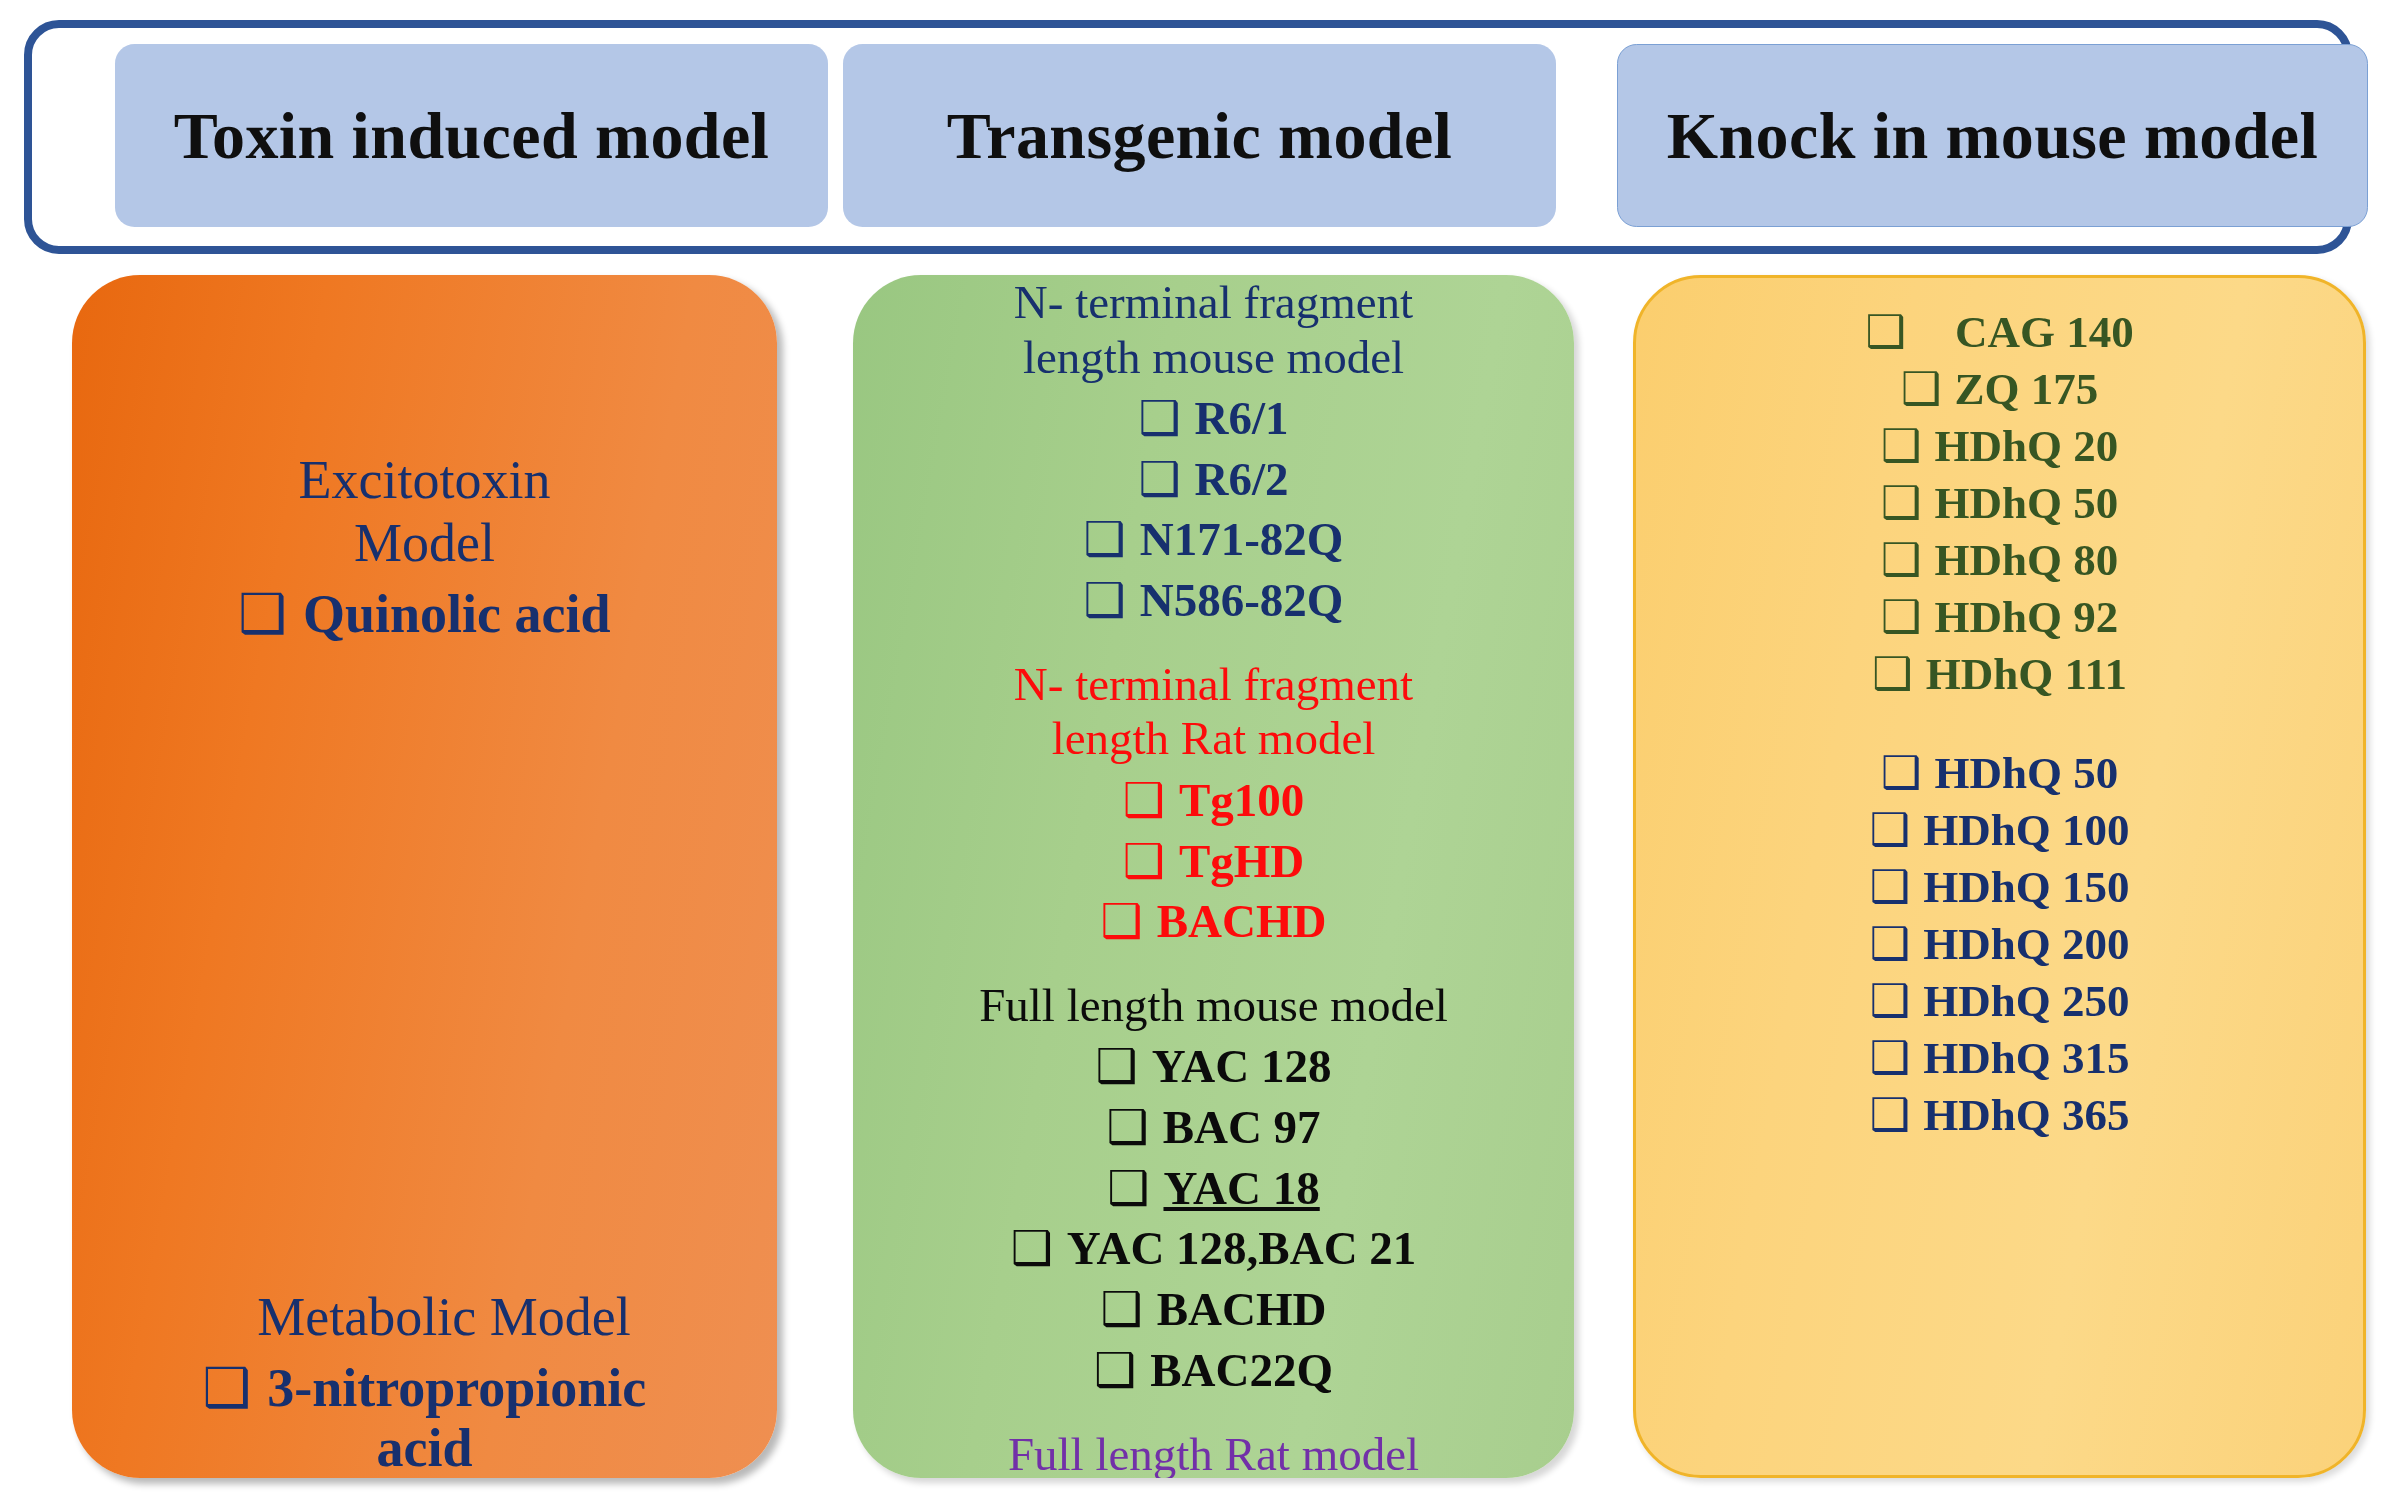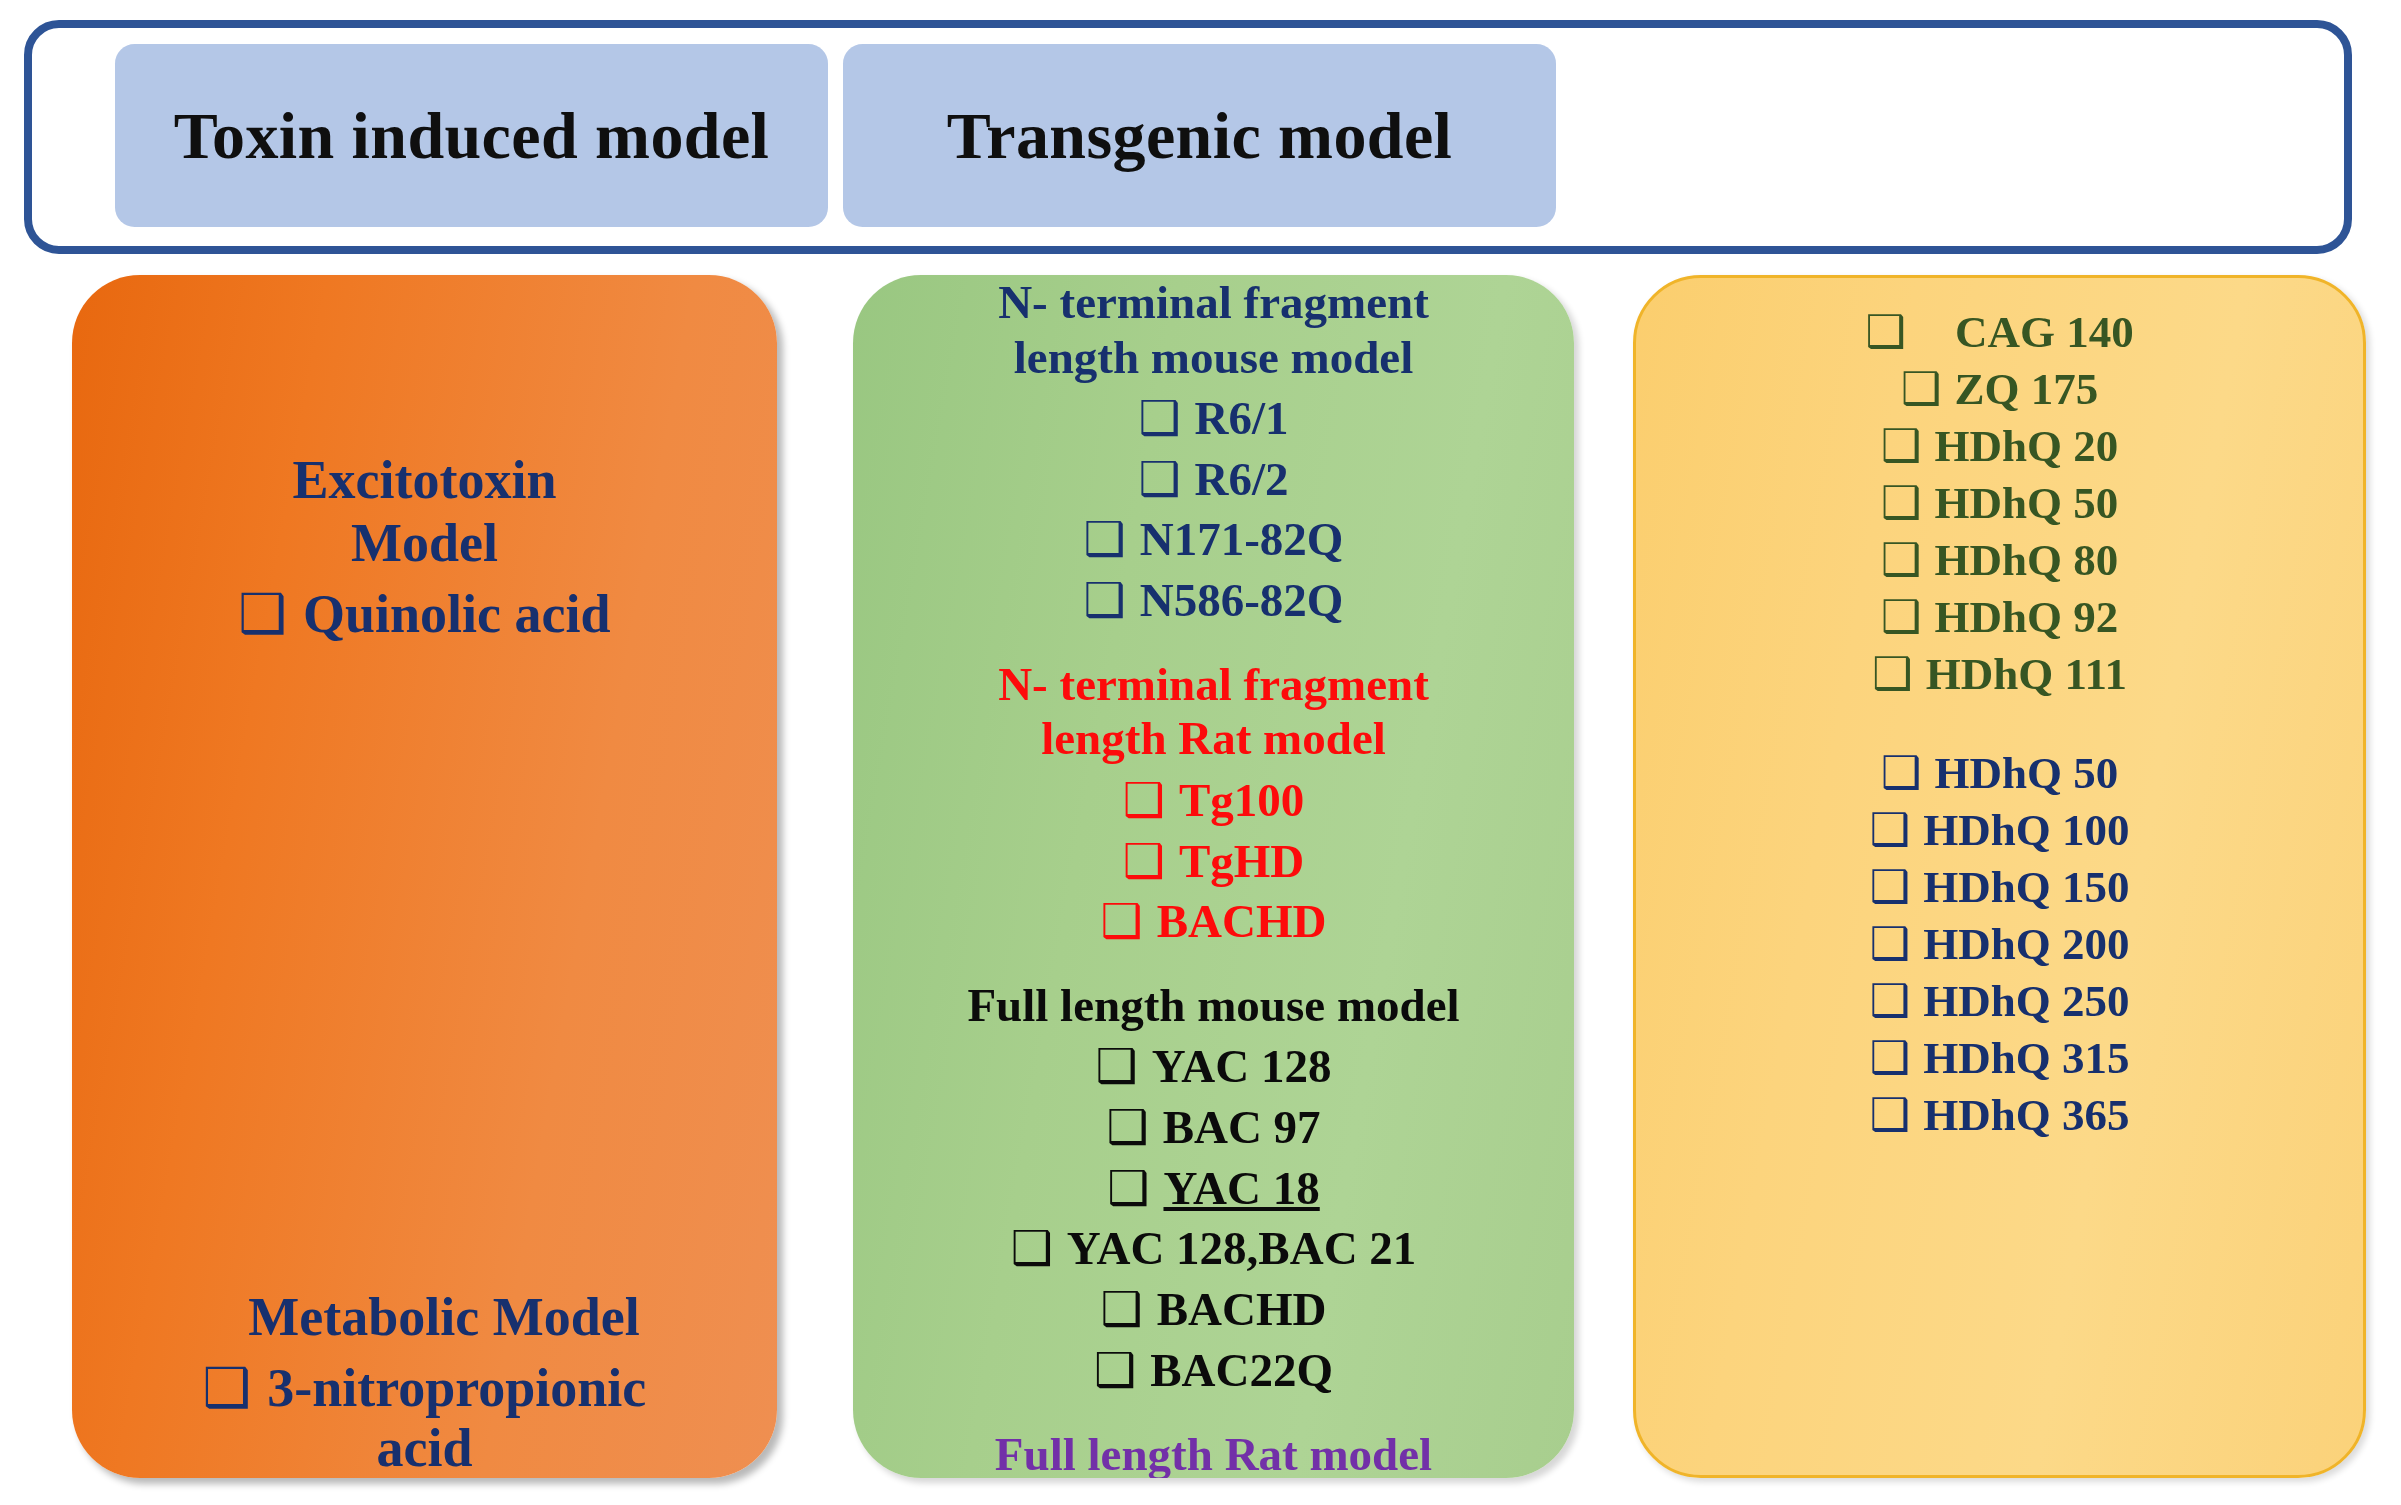--- a/index.html
+++ b/index.html
@@ -49,21 +49,21 @@
   #panel-knockin{
     left:1633px;width:733px;
     background:linear-gradient(100deg,#fbce6e 0%,#fcd47d 30%,#fcd988 65%,#fbd27a 100%);
     border:3px solid #f0b429;
     box-shadow:3.8px 3.8px 6.8px rgba(0,0,0,.14);
   }
 
   
   .blk{width:100%;text-align:center;}
   .heading{
-    font-weight:700;line-height:1.16;white-space:pre-line;
+    font-weight:400;line-height:1.16;white-space:pre-line;
     font-family:"Liberation Serif","DejaVu Serif",serif;
   }
   .bullet-line{
     display:flex;align-items:center;justify-content:center;
     line-height:1.1;white-space:nowrap;
   }
   .bullet-glyph{
     display:inline-block;margin-right:.30em;
     font-family:"DejaVu Sans",sans-serif;
     transform:translateY(-0.02em);
@@ -99,20 +99,23 @@
 
 <div id="outer-frame"></div>
 
 <div id="header-row">
   <div class="hdr-box" id="hdr-0">
     <span class="hdr-label">Toxin induced model</span>
   </div>
   <div class="hdr-box" id="hdr-1">
     <span class="hdr-label">Transgenic  model</span>
   </div>
+  <div class="hdr-box" id="hdr-2">
+    <span class="hdr-label">Knock in mouse model</span>
+  </div>
 </div>
 
 <div class="panel" id="panel-toxin">
     <div class="grp blk" id="toxin-group-0">
       <div class="heading" style="color: rgb(23, 48, 110);">Excitotoxin
 Model</div>
       <div class="bullet-line" style="color: rgb(23, 48, 110);">
         <span class="bullet-glyph">❑</span>
         <span style="white-space: pre-line;">Quinolic acid</span>
       </div>

